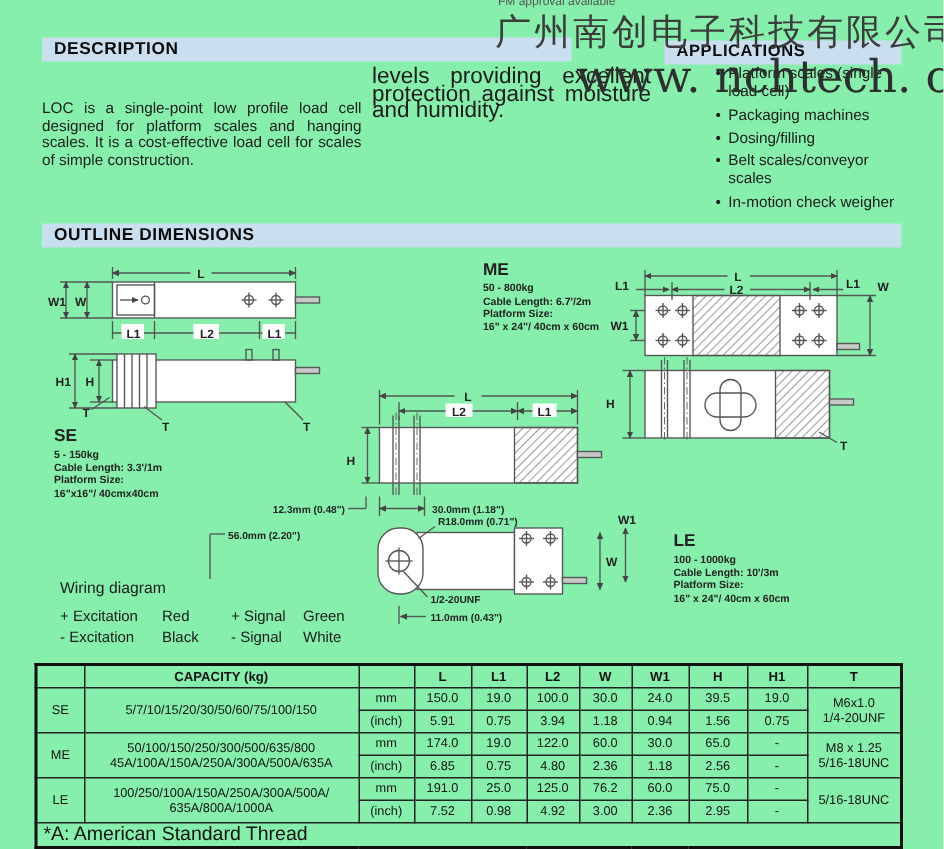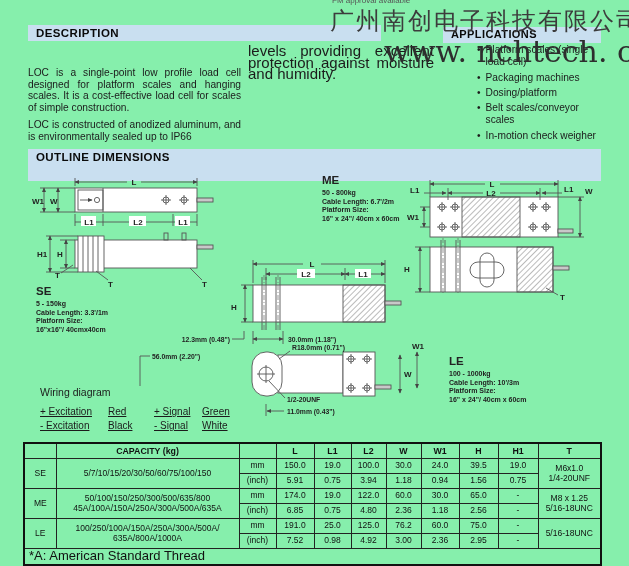--- a/index.html
+++ b/index.html
@@ -2,79 +2,78 @@
 <html><head>
 <meta charset="utf-8">
 <style>
   html,body{margin:0;padding:0;background:#fff;}
   .page{position:relative;width:629px;height:566px;background:#86efac;overflow:hidden;
         font-family:"Liberation Sans",sans-serif;color:#1b1b1b;}
   .secbar{position:absolute;background:#c9dff0;font-weight:bold;color:#0a0a0a;
           box-sizing:border-box;padding-left:8px;letter-spacing:.4px;}
   .bar-desc{left:28px;top:25px;width:353px;height:16px;font-size:11.5px;line-height:16px;}
   .bar-app{left:443px;top:27px;width:158px;height:16px;font-size:11px;line-height:15px;}
-  .bar-outline{left:28px;top:149px;width:573px;height:32px;font-size:11.5px;line-height:16px;}
+  .bar-outline{left:28px;top:149px;width:573px;height:16px;font-size:11.5px;line-height:16px;}
   .col1{position:absolute;left:28px;top:45px;width:213px;font-size:10.2px;line-height:11.7px;text-align:justify;margin-top:22px;}
   .col1 p{margin:0 0 5px 0;}
   .col2{position:absolute;left:248px;top:45px;width:186px;font-size:15px;line-height:11.7px;text-align:justify;}
   .col2 p{margin:0;}
   .apps{position:absolute;left:477px;top:44px;width:130px;margin:0;padding:0;list-style:none;
         font-size:10.2px;line-height:12.3px;}
   .apps li{display:flex;margin-bottom:3px;}
   .apps .b{margin-right:5px;}
   .top-note{position:absolute;left:332px;top:-4px;font-size:8px;color:#555;white-space:nowrap;}
   .wm{position:absolute;white-space:nowrap;z-index:9;pointer-events:none;font-family:"DejaVu Serif",serif;}
   .wm-cn{left:330px;top:5px;font-size:24px;letter-spacing:2px;color:#3c3c3c;}
   .wm-web{left:384px;top:34px;font-size:30px;color:#2e2e2e;}
   .drawings{position:absolute;left:0;top:168px;}
   .mblk{position:absolute;}
   .mname{font-size:11.5px;font-weight:bold;color:#222;margin-bottom:3px;}
   .minfo div{font-size:7px;font-weight:bold;line-height:8.6px;color:#222;}
   .wiring{position:absolute;left:40px;top:386px;}
   .wtitle{font-size:10.5px;margin-bottom:8px;}
-  .wgrid{display:grid;grid-template-columns:68px 46px 48px 44px;font-size:10px;row-gap:3px;text-decoration:underline;}
+  .wgrid{display:grid;grid-template-columns:68px 46px 48px 44px;font-size:10px;row-gap:3px;}
   .spec{position:absolute;left:23px;top:442px;width:577px;border-collapse:collapse;table-layout:fixed;
         font-size:8.5px;color:#111;border:2px solid #111;}
   .spec td{border:1px solid #222;text-align:center;padding:0;height:14px;line-height:1.15;overflow:hidden;}
   .spec tr.hdr td{font-weight:bold;font-size:8.8px;}
   .spec tr.fn td{text-align:left;padding-left:4px;font-size:13px;height:13px;}
   .dl{font:bold 8px "Liberation Sans",sans-serif;fill:#222;}
   .dd{font:bold 6.8px "Liberation Sans",sans-serif;fill:#222;}
 </style>
 </head>
 <body>
 
 <div class="page">
 
   <div class="top-note">FM approval available</div>
   <div class="wm wm-cn">广州南创电子科技有限公司</div>
   <div class="wm wm-web">www. nchtech. com</div>
 
   <div class="secbar bar-desc">DESCRIPTION</div>
   <div class="col1">
     <p>LOC is a single-point low profile load cell designed for platform scales and hanging scales. It is a cost-effective load cell for scales of simple construction.</p>
-    <p>LOC is constructed of anodized aluminum, and is environmentally sealed up to IP66</p>
   </div>
   <div class="col2">
     <p>levels providing excellent protection against moisture and humidity.</p>
   </div>
 
   <div class="secbar bar-app">APPLICATIONS</div>
   <ul class="apps">
     <li>
         <span class="b">•</span>
         <span>Platform scales (single load cell)</span>
       </li>
     <li>
         <span class="b">•</span>
         <span>Packaging machines</span>
       </li>
     <li>
         <span class="b">•</span>
-        <span>Dosing/platform</span>
+        <span>Dosing/filling</span>
       </li>
     <li>
         <span class="b">•</span>
         <span>Belt scales/conveyor scales</span>
       </li>
     <li>
         <span class="b">•</span>
         <span>In-motion check weigher</span>
       </li>
   </ul>

